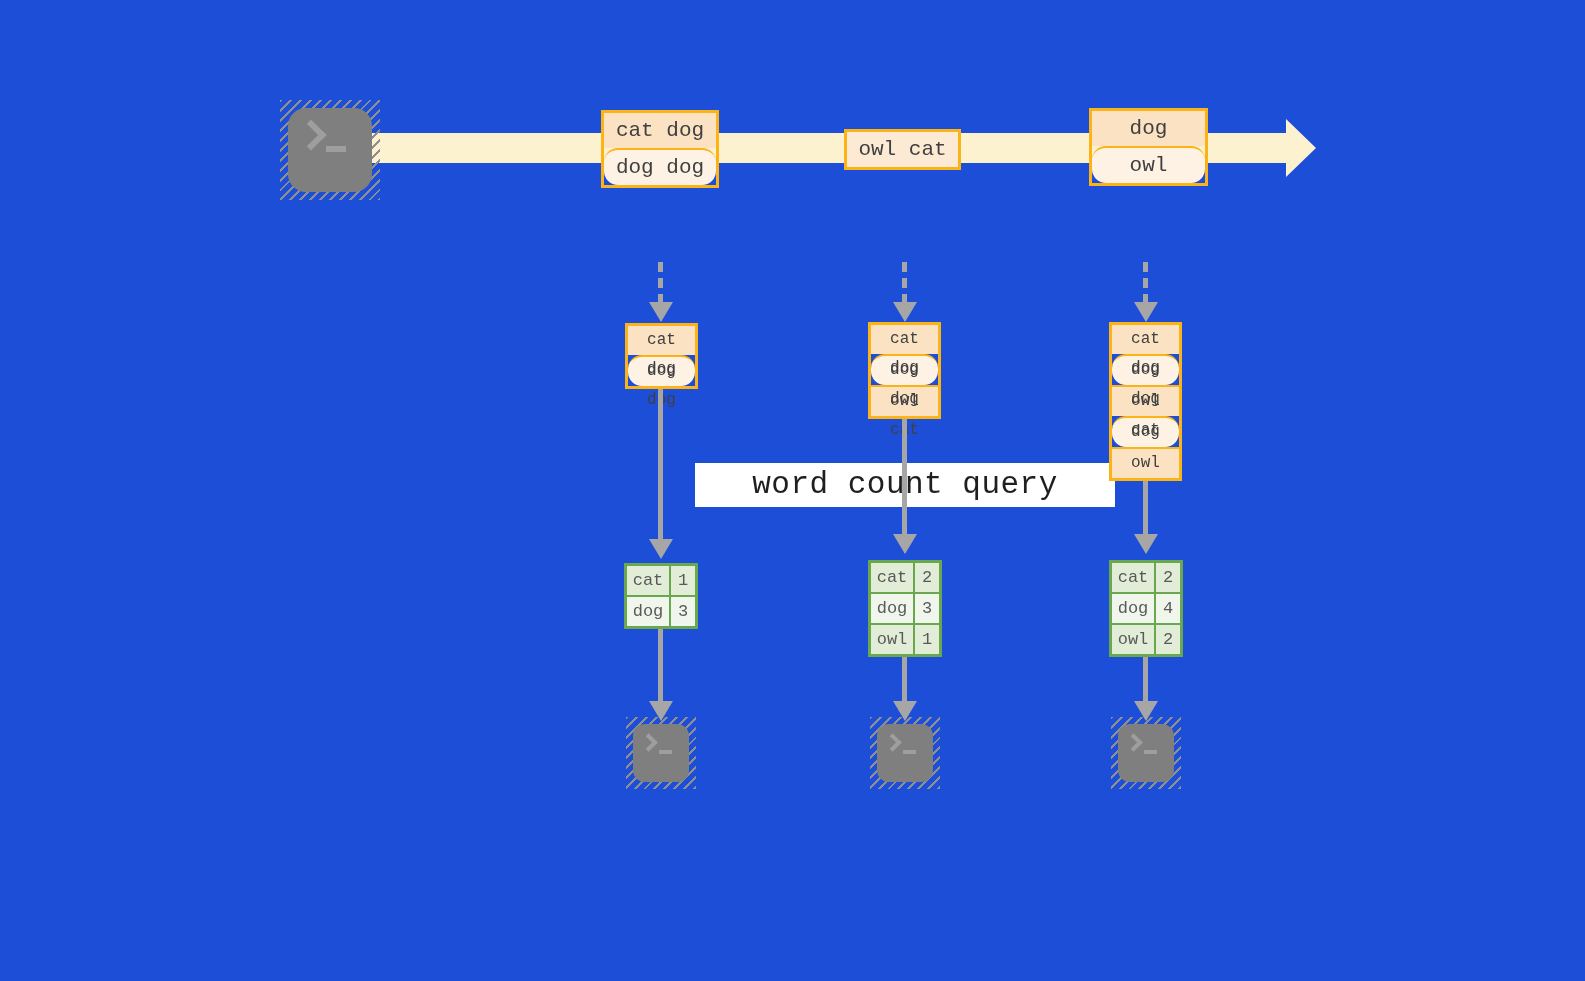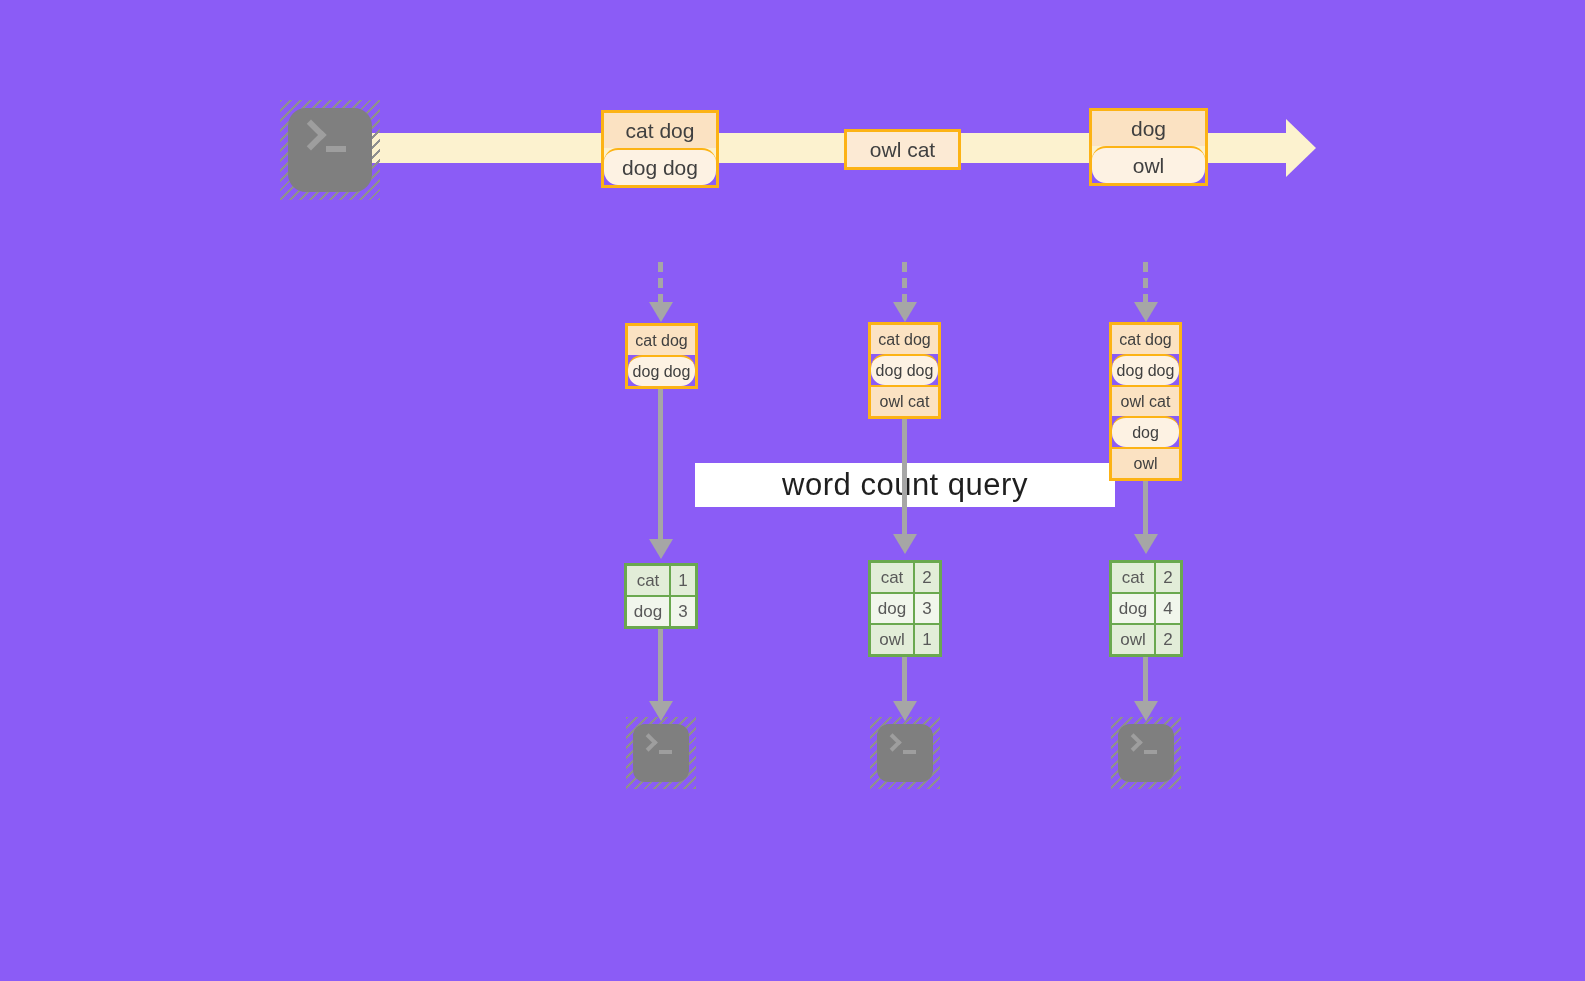--- a/index.html
+++ b/index.html
@@ -11,22 +11,22 @@
     --green:#6aa84f;
     --green-dark:#e2edd8;
     --green-light:#f1f6ec;
     --gray-arrow:#a6a6a6;
     --term-gray:#7f7f7f;
     --glyph-gray:#9e9e9e;
     --txt-dark:#404040;
     --txt-green:#595959;
   }
   html,body{margin:0;padding:0;background:#000;}
-  #stage{position:relative;width:1585px;height:981px;background:#8b5cf6;overflow:hidden;
-         font-family:Liberation Sans, sans-serif;}
+  #stage{position:relative;width:1585px;height:981px;background:#1d4ed8;overflow:hidden;
+         font-family:Liberation Mono, monospace;}
 
   
   .hatch{position:absolute;z-index:2;
          background:repeating-linear-gradient(135deg,#8f8f8f 0 2px,transparent 2px 7px);}
   .term-body{position:absolute;background:var(--term-gray);}
   .chev{position:absolute;transform:rotate(45deg);}
   .uscore{position:absolute;background:var(--glyph-gray);}
 
   
   .stream-band{position:absolute;left:372px;top:133px;width:914px;height:30px;

